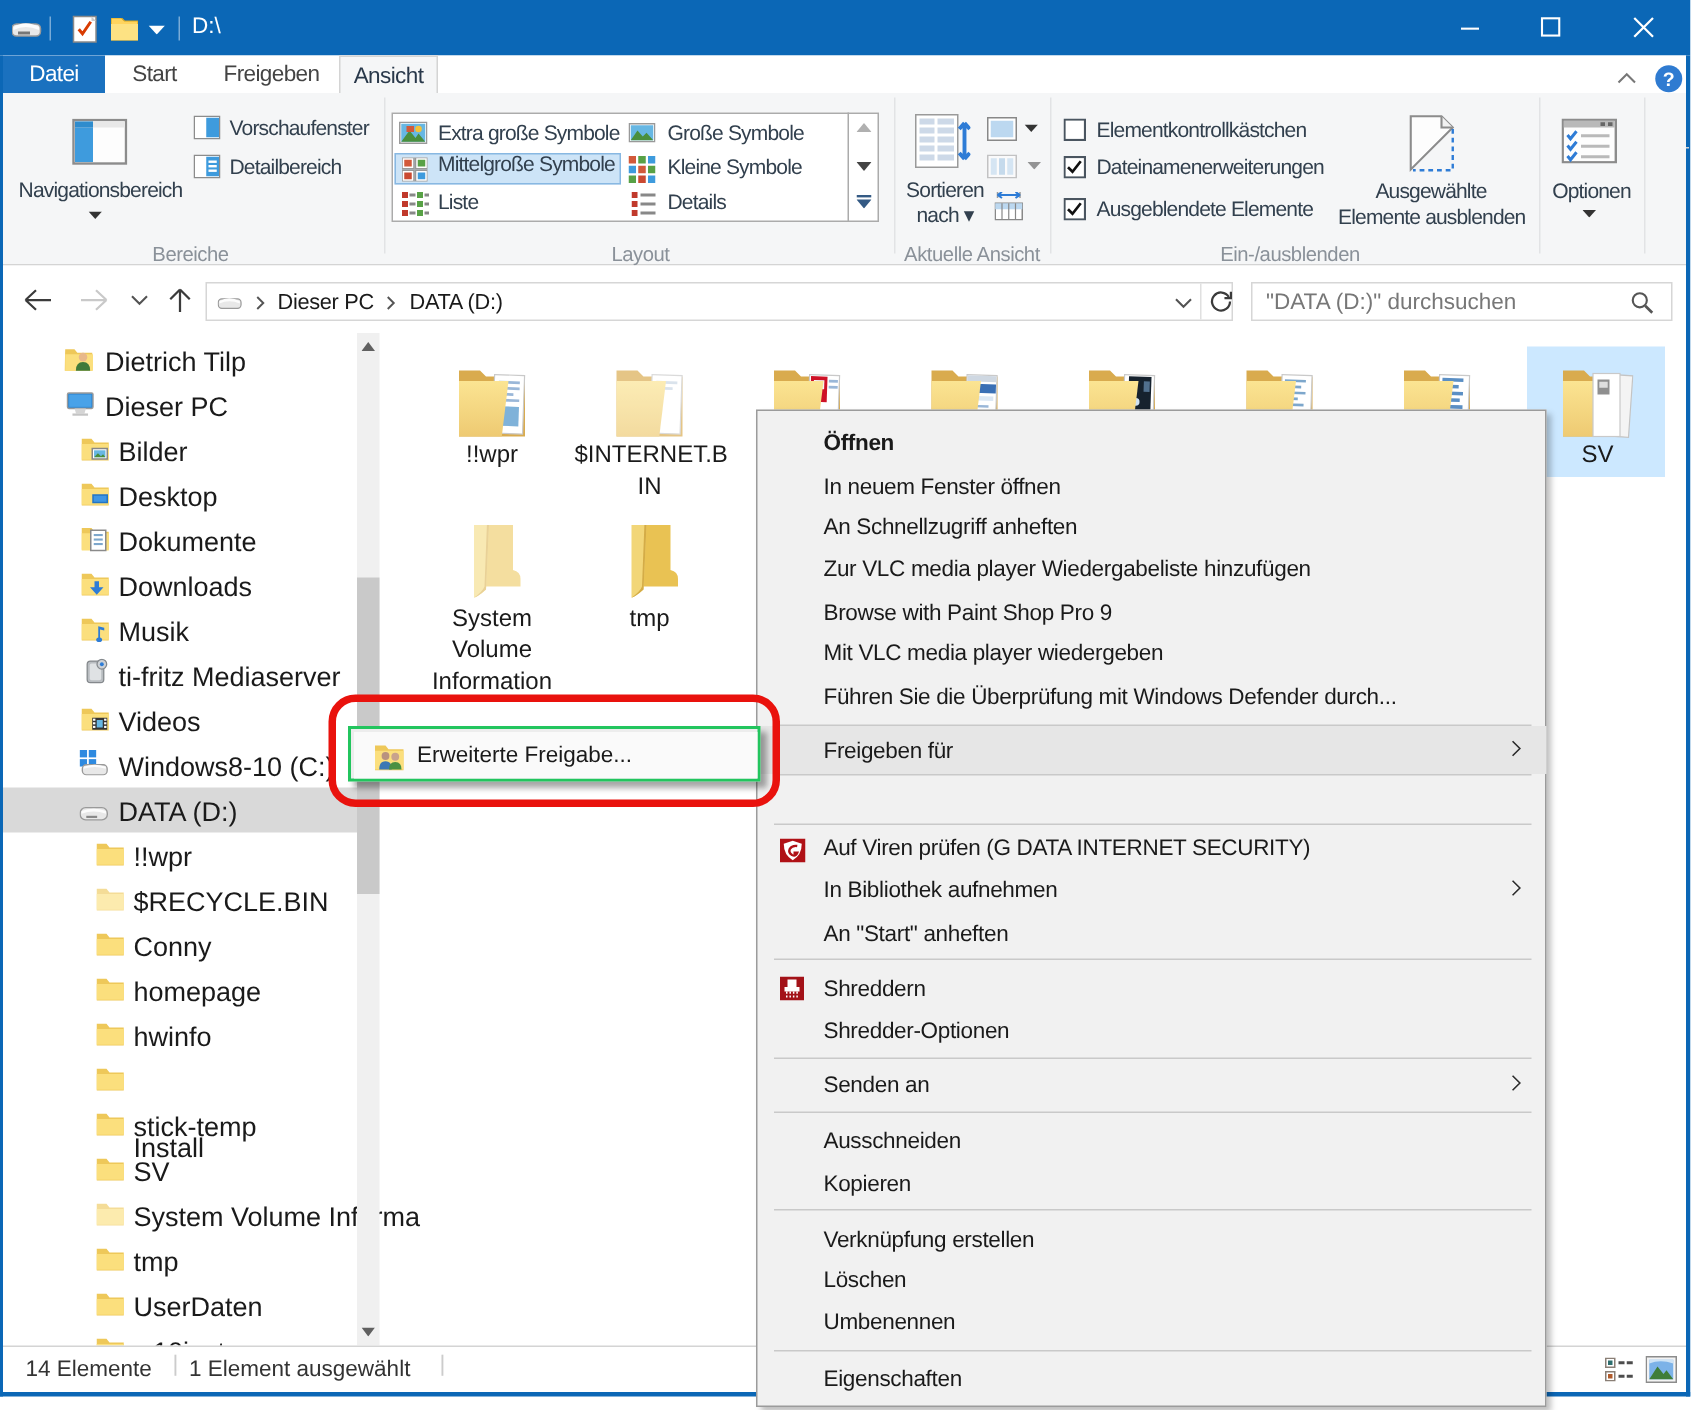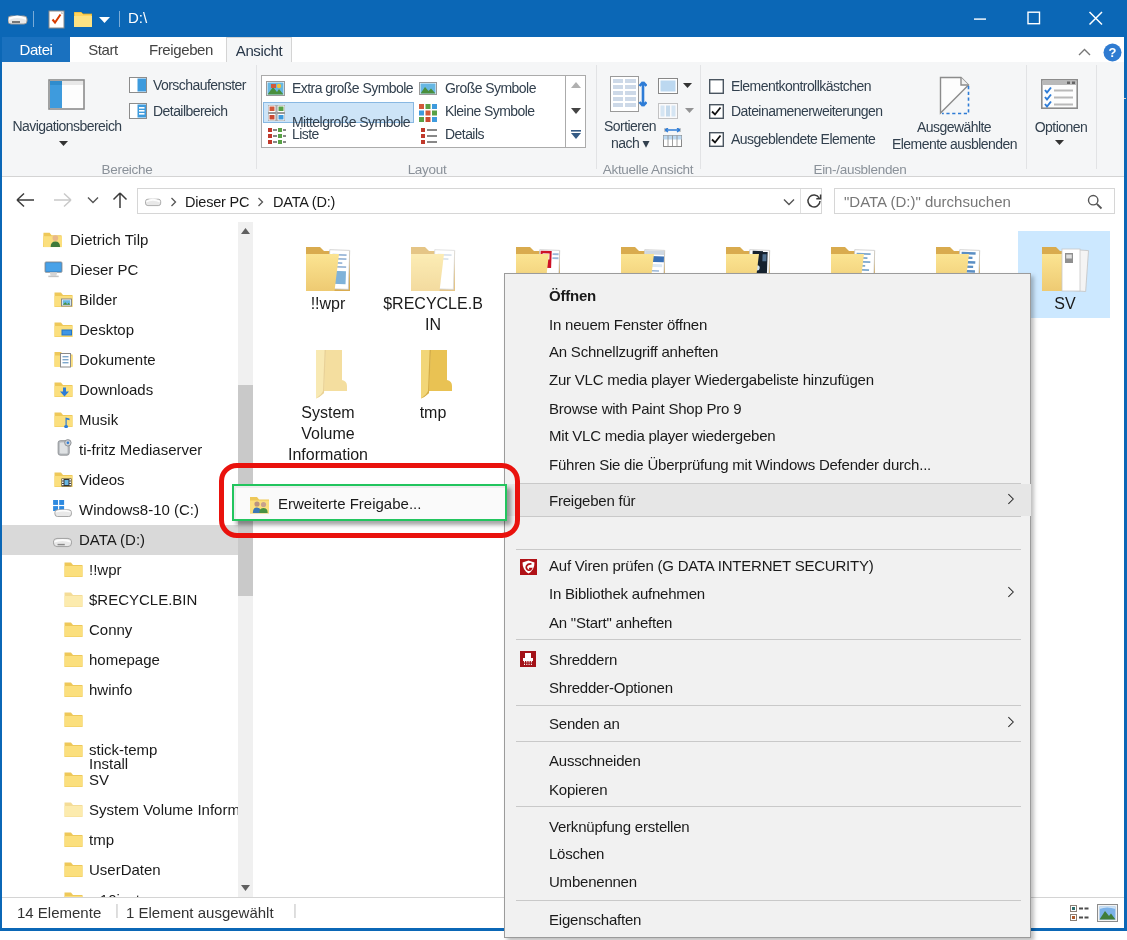--- a/index.html
+++ b/index.html
@@ -25,21 +25,21 @@
   .gdiv { position:absolute; top:3px; width:1px; height:104px; background:#e2e3e5; }
   .rtext { position:absolute; font-size:14px; letter-spacing:-0.55px; color:#32404e; white-space:nowrap; }
 
   
   #addrrow { left:2px; top:177px; width:1122px; height:45px; background:#fff; }
   #addrbox { position:absolute; left:135px; top:11px; width:685px; height:26px; border:1px solid #d6d6d6; background:#fff; }
   #searchbox { position:absolute; left:832px; top:11px; width:281px; height:26px; border:1px solid #d6d6d6; background:#fff; }
 
   
   #content { left:2px; top:222px; width:1122px; height:675px; background:#fff; }
-  .trow { position:absolute; left:0; width:216px; height:30px; font-size:15px; white-space:nowrap; }
+  .trow { position:absolute; left:0; width:216px; height:30px; font-size:18px; white-space:nowrap; }
   .trow span.lbl { position:absolute; top:6px; }
   .ticon { position:absolute; top:6px; width:19px; height:17px; }
 
   
   #sbar { position:absolute; left:236px; top:0; width:15px; height:675px; background:#f0f0f0; }
   #sthumb { position:absolute; left:0px; top:163px; width:15px; height:211px; background:#c9c9c9; }
   .tlabel { position:absolute; width:100%; text-align:center; }
 
   
   #statusbar { left:2px; top:897px; width:1122px; height:31px; background:#fff; border-top:1px solid #d4d4d4; font-size:15px; color:#333; }
@@ -159,21 +159,21 @@
     <svg class="abs" style="left:266px;top:43px;" width="17" height="16" viewBox="0 0 17 16">
       <rect x="0" y="0" width="8" height="7.5" fill="#fff" stroke="#999"></rect>
         <rect x="1.5" y="1.5" width="5" height="4.5" fill="#d2593a"></rect>
       <rect x="9" y="0" width="8" height="7.5" fill="#fff" stroke="#999"></rect>
         <rect x="10.5" y="1.5" width="5" height="4.5" fill="#58a146"></rect>
       <rect x="0" y="8.5" width="8" height="7.5" fill="#fff" stroke="#999"></rect>
         <rect x="1.5" y="10" width="5" height="4.5" fill="#ca4a32"></rect>
       <rect x="9" y="8.5" width="8" height="7.5" fill="#fff" stroke="#999"></rect>
         <rect x="10.5" y="10" width="5" height="4.5" fill="#3e9bdd"></rect>
     </svg>
-    <div class="rtext" style="left:290px;top:52px;">Mittelgroße Symbole</div>
+    <div class="rtext" style="left:290px;top:39px;">Mittelgroße Symbole</div>
     <svg class="abs" style="left:417px;top:42px;" width="18" height="18" viewBox="0 0 18 18">
       <g>
       <rect x="0" y="0" width="5" height="5" fill="#d2593a"></rect>
           <rect x="6.5" y="0" width="5" height="5" fill="#58a146"></rect>
           <rect x="13" y="0" width="5" height="5" fill="#3e9bdd"></rect>
       <rect x="0" y="6.5" width="5" height="5" fill="#3e9bdd"></rect>
           <rect x="6.5" y="6.5" width="5" height="5" fill="#d2593a"></rect>
           <rect x="13" y="6.5" width="5" height="5" fill="#58a146"></rect>
       <rect x="0" y="13" width="5" height="5" fill="#58a146"></rect>
           <rect x="6.5" y="13" width="5" height="5" fill="#ca4a32"></rect>
@@ -608,21 +608,21 @@
       <path d="M1 6 L15 6 L19 10 L45 10 L45 50 L1 50Z" fill="#d9ab4e"></path>
       <g transform="rotate(2 33 30)">
           <rect x="24" y="9" width="20" height="39" fill="#fff" stroke="#c9c9c9" stroke-width="0.8"></rect>
           <g fill="#c9d6e4">
             <rect x="27" y="13" width="14" height="1.8"></rect>
             <rect x="27" y="17" width="11" height="1.8"></rect>
           </g>
         </g>
       <path d="M1 13 L34 13 L29.5 50 L1 50Z" fill="url(#gfront)"></path>
     </svg>
-    <div class="tlabel" style="left:381px;top:73px;width:100px;">$RECYCLE.B</div>
+    <div class="tlabel" style="left:381px;top:73px;width:100px;">$INTERNET.B</div>
     <div class="tlabel" style="left:381px;top:94px;width:100px;">IN</div>
     <svg class="abs" style="left:513px;top:19px;" width="46" height="53" viewBox="0 0 46 53">
       <path d="M1 6 L15 6 L19 10 L45 10 L45 50 L1 50Z" fill="#d9ab4e"></path>
       <g transform="rotate(2 33 30)">
           <rect x="24" y="9" width="20" height="39" fill="#fff" stroke="#c9c9c9" stroke-width="0.8"></rect>
           <rect x="25" y="10" width="11" height="17" fill="#ce1126"></rect>
           <rect x="27" y="12.5" width="7" height="6" fill="#f4f4f4"></rect>
           <path d="M29 19 q-2 6 1 10 q2 4 0 8" stroke="#e08f98" fill="none"></path>
           <rect x="37" y="12" width="6" height="1.8" fill="#9ab7d8"></rect>
           <rect x="37" y="16" width="6" height="1.8" fill="#9ab7d8"></rect>

